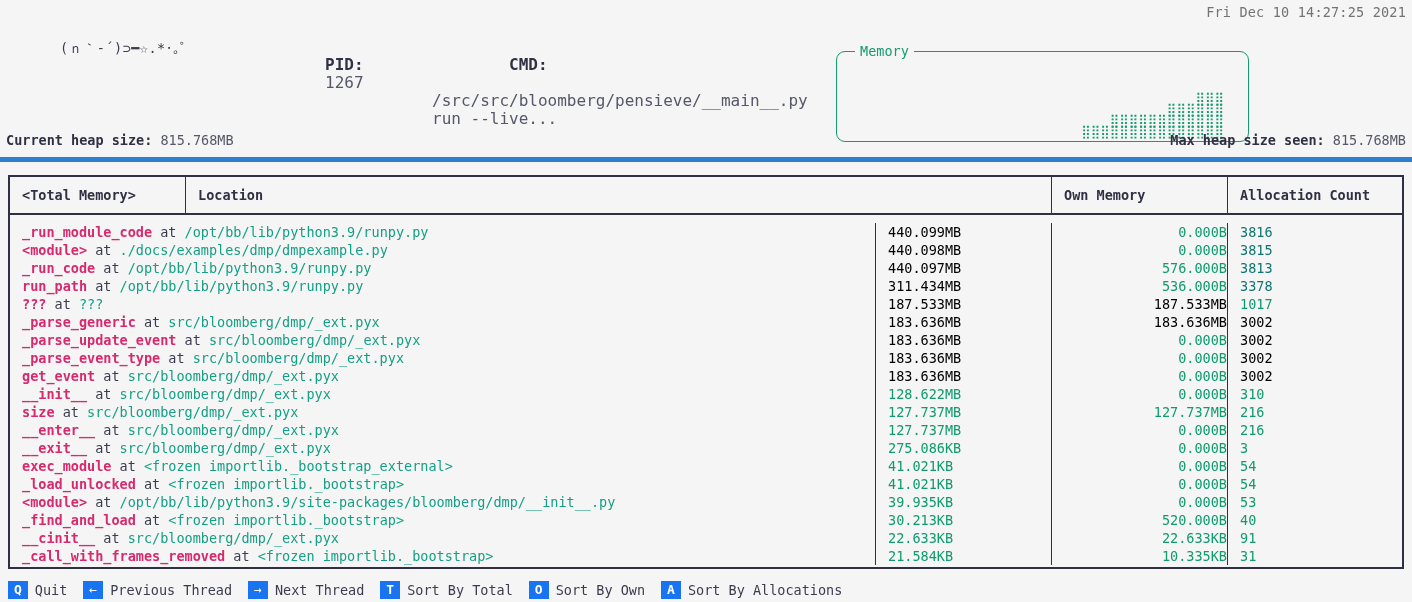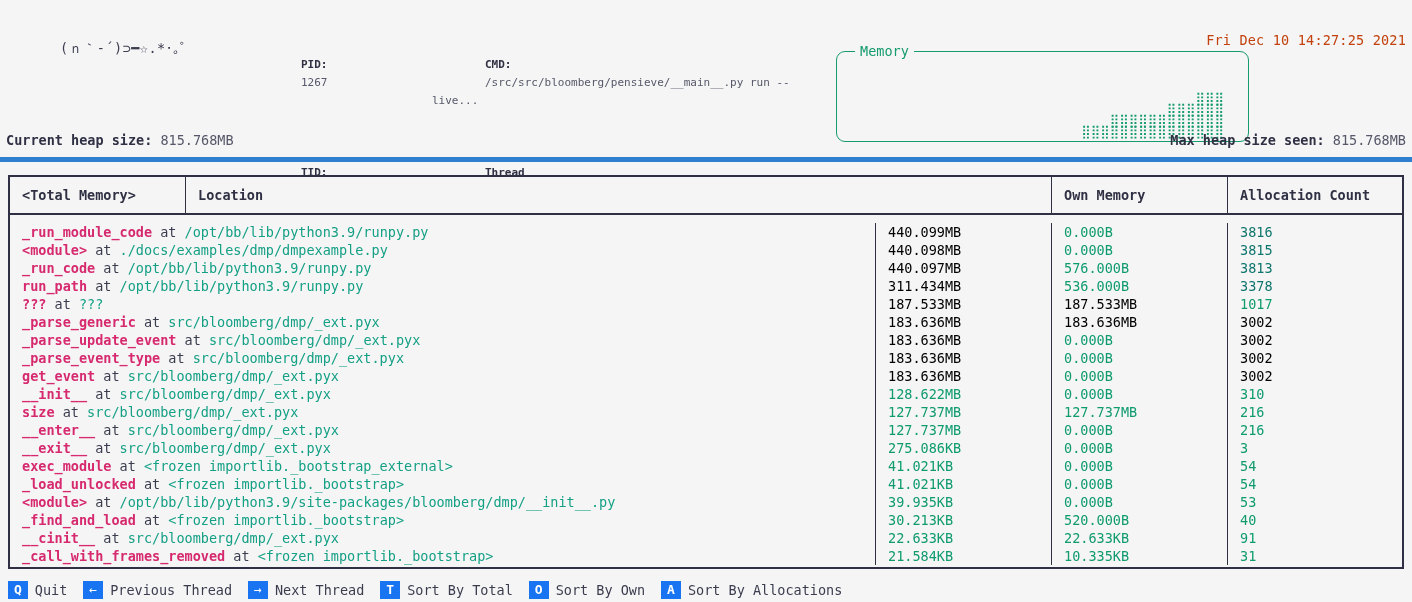--- a/index.html
+++ b/index.html
@@ -16,23 +16,22 @@
     color: #3b3d4f;
     position: relative;
   }
 
   
   .clock {
     position: absolute;
     top: 4px;
     right: 6px;
     font-size: 13.5px;
-    color: #c2410c;
+    color: #737373;
     letter-spacing: 0.2px;
-    margin-top: 28px;
   }
 
   
   .header {
     position: absolute;
     top: 24px;
     left: 0;
     right: 0;
     height: 100px;
   }
@@ -52,21 +51,21 @@
     width: 580px;
   }
   .meta-grid {
     display: grid;
     grid-template-columns: 184px 1fr;
     row-gap: 0px;
   }
   .meta-cell {
     line-height: 18px;
     white-space: pre-wrap;
-    font-size: 11px;
+    font-size: 16px;
   }
   .lbl {
     font-weight: bold;
     color: #2f3043;
   }
   .val {
     color: #565869;
   }
   .cmd-wrap { grid-column: 2; }
   .spacer-cell { min-height: 18px; }
@@ -160,21 +159,21 @@
     font-weight: bold;
     color: #2f3043;
     font-size: 13.5px;
     padding-left: 12px;
     box-sizing: border-box;
     border-right: 1.6px solid #2f3043;
   }
   .th:last-child { border-right: none; }
   .col-loc   { width: 866px; }
   .col-total { width: 176px; }
-  .col-own   { width: 176px; }
+  .col-own   { width: 176px; text-align: right; }
   .col-alloc { width: 172px; }
 
   .tbody {
     position: relative;
     height: 352px;
     overflow: hidden;
   }
   .trow {
     display: flex;
     height: 18px;

